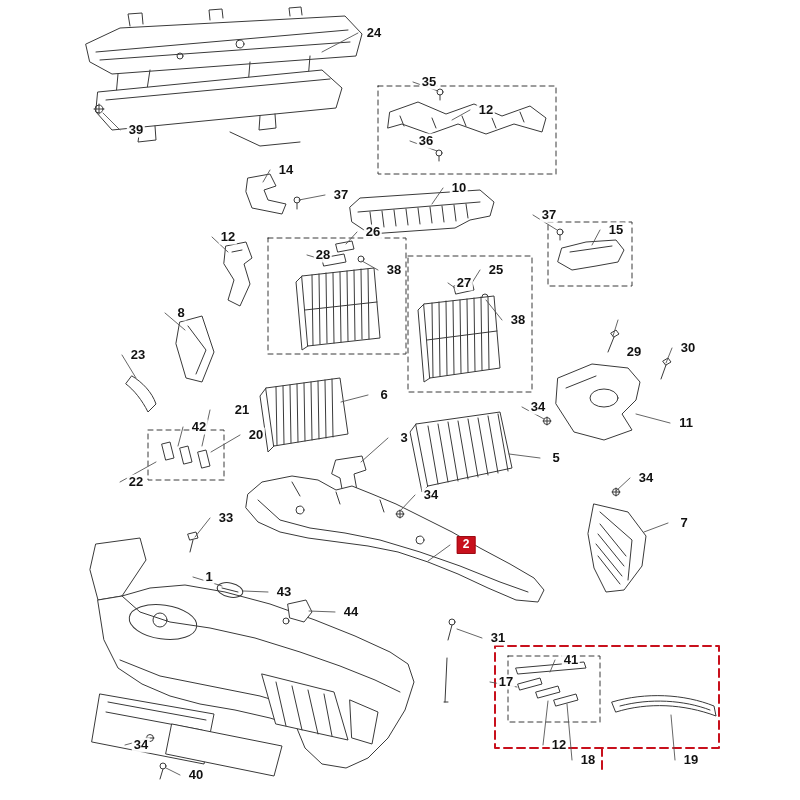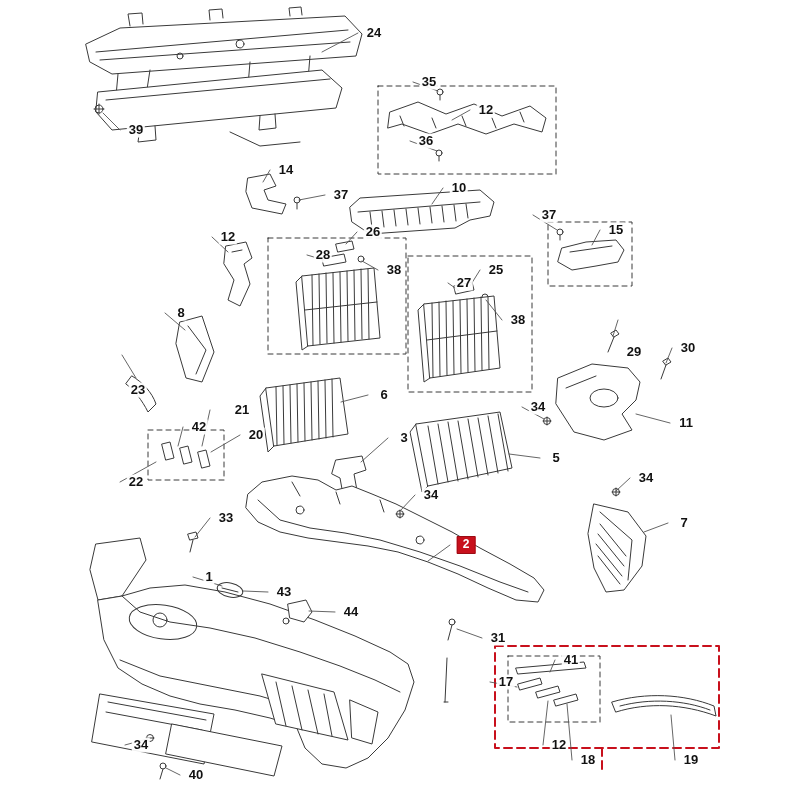--- a/index.html
+++ b/index.html
@@ -300,21 +300,21 @@
       <div class="callout" style="left: 212px; top: 237px;">12</div>
       <div class="callout" style="left: 357px; top: 232px;">26</div>
       <div class="callout" style="left: 307px; top: 255px;">28</div>
       <div class="callout" style="left: 378px; top: 270px;">38</div>
       <div class="callout" style="left: 480px; top: 270px;">25</div>
       <div class="callout" style="left: 448px; top: 283px;">27</div>
       <div class="callout" style="left: 502px; top: 320px;">38</div>
       <div class="callout" style="left: 165px; top: 313px;">8</div>
       <div class="callout" style="left: 618px; top: 320px; margin-top: 32px;">29</div>
       <div class="callout" style="left: 672px; top: 348px;">30</div>
-      <div class="callout" style="left: 122px; top: 355px; margin-top: 35px;">23</div>
+      <div class="callout" style="left: 122px; top: 355px;">23</div>
       <div class="callout" style="left: 522px; top: 407px;">34</div>
       <div class="callout" style="left: 670px; top: 423px;">11</div>
       <div class="callout" style="left: 368px; top: 395px;">6</div>
       <div class="callout" style="left: 210px; top: 410px; margin-left: 16px;">21</div>
       <div class="callout" style="left: 183px; top: 427px;">42</div>
       <div class="callout" style="left: 240px; top: 435px;">20</div>
       <div class="callout" style="left: 540px; top: 458px;">5</div>
       <div class="callout" style="left: 120px; top: 482px;">22</div>
       <div class="callout" style="left: 388px; top: 438px;">3</div>
       <div class="callout" style="left: 415px; top: 495px;">34</div>

